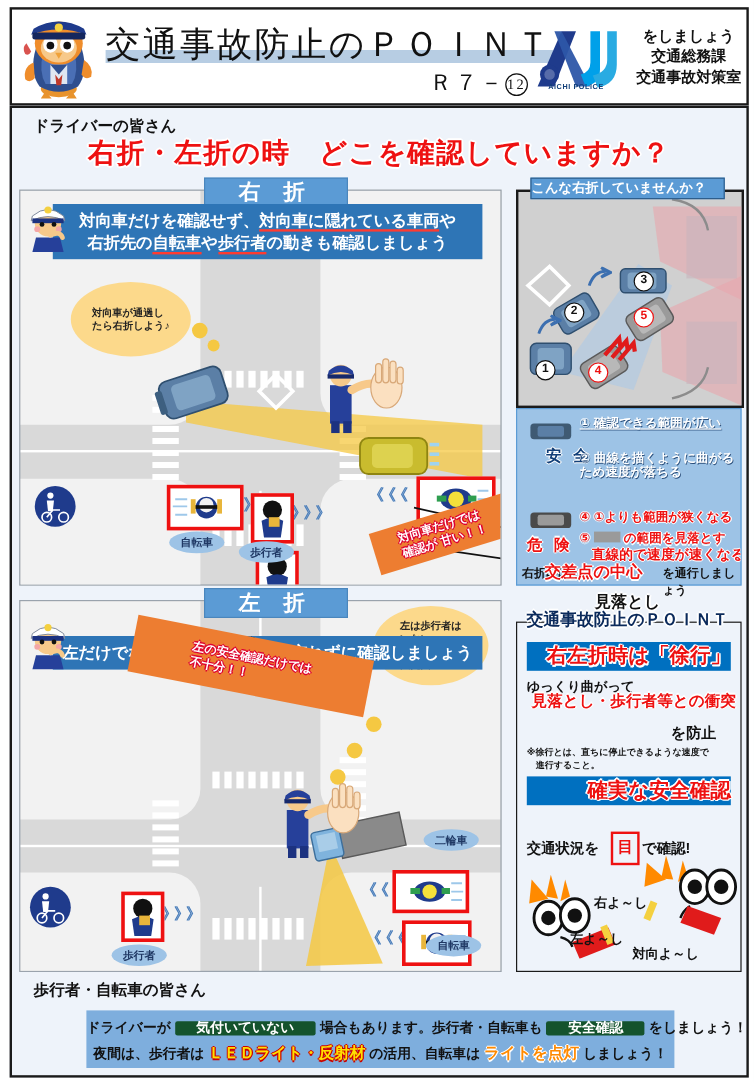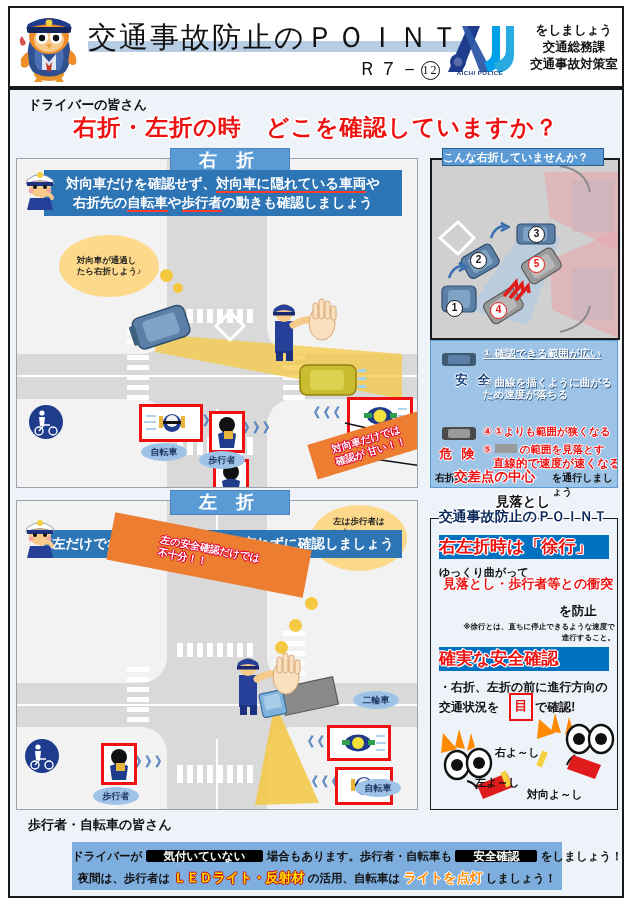--- a/index.html
+++ b/index.html
@@ -60,34 +60,34 @@
         text-align:left;line-height:16px;height:16px;z-index:9;}
   .legend{position:absolute;background:#9dc3e6;border:1.5px solid #5b9bd5;overflow:hidden;}
   .lg-row{position:absolute;font-size:10.5px;color:#fff;font-weight:bold;line-height:12.5px;text-shadow:0.6px 0.6px 0 #2a4f7c;}
   .lg-red{color:#ee1111;text-shadow:1px 0 #fff,-1px 0 #fff,0 1px #fff,0 -1px #fff;}
   .lg-tagsafe{position:absolute;font-size:13px;font-weight:bold;color:#123f78;text-shadow:1px 0 #fff,-1px 0 #fff,0 1px #fff,0 -1px #fff;letter-spacing:3px;}
   .lg-tagdang{position:absolute;font-size:13px;font-weight:bold;color:#ee1111;text-shadow:1px 0 #fff,-1px 0 #fff,0 1px #fff,0 -1px #fff;letter-spacing:3px;}
 
   .point-hd{position:absolute;text-align:center;width:100%;font-size:13.5px;font-weight:bold;color:#111;
             text-shadow:1.6px 0 #fff,-1.6px 0 #fff,0 1.6px #fff,0 -1.6px #fff;line-height:16px;}
   .pbox{position:absolute;border:1.5px solid #1a1a1a;background:#eef3fa;}
-  .pband{position:absolute;background:#0070c0;color:#ee1111;font-weight:bold;font-size:17px;text-align:left;line-height:24px;
+  .pband{position:absolute;background:#0070c0;color:#ee1111;font-weight:bold;font-size:17px;text-align:right;line-height:24px;
          text-shadow:1.4px 0 #fff,-1.4px 0 #fff,0 1.4px #fff,0 -1.4px #fff,1px 1px #fff,-1px -1px #fff;}
   .ptxt{position:absolute;font-size:11px;color:#111;font-weight:bold;}
   .pred{position:absolute;font-size:13px;font-weight:bold;color:#ee1111;text-shadow:1.3px 0 #fff,-1.3px 0 #fff,0 1.3px #fff,0 -1.3px #fff;}
-  .pnote{position:absolute;font-size:7.5px;color:#111;font-weight:bold;line-height:11px;text-align:right;}
+  .pnote{position:absolute;font-size:7.5px;color:#111;font-weight:bold;line-height:11px;}
 
   .eyes{position:absolute;z-index:5;}
   .yoshi{position:absolute;font-size:11px;font-weight:bold;color:#111;z-index:6;}
 
   
   .btm-lead{position:absolute;left:18px;font-size:13px;font-weight:bold;color:#111;}
   .btm-band{position:absolute;background:#7eaedd;}
   .btm-line{position:absolute;width:100%;text-align:center;font-size:11.5px;font-weight:bold;color:#111;white-space:nowrap;}
-  .k-red{color:#fff;background:#000000;padding:0 18px;border-radius:2px;text-shadow:none;}
+  .k-red{color:#fff;background:#14532d;padding:0 18px;border-radius:2px;text-shadow:none;}
   .k-yellow{color:#ffe000;text-shadow:1px 0 #c00,-1px 0 #c00,0 1px #c00,0 -1px #c00;font-size:13px;}
   .k-orange{color:#ff8a00;text-shadow:1px 0 #fff,-1px 0 #fff,0 1px #fff,0 -1px #fff;font-size:13px;}
 </style>
 </head>
 <body>
 
 <div id="page">
 
   <div class="hdr">
 
@@ -611,21 +611,20 @@
 
     <div class="pbox" style="left:420px;top:428px;width:186px;height:290px;">
       <div class="pband" style="left:8px;top:16px;width:170px;height:24px;">右左折時は「徐行」</div>
       <div class="ptxt" style="left:8px;top:46px;">ゆっくり曲がって</div>
       <div class="pred" style="left:12px;top:56px;">見落とし・歩行者等との衝突</div>
       <div class="ptxt" style="left:128px;top:84px;font-size:12.5px;">を防止</div>
       <div class="pnote" style="left:8px;top:102px;width:176px;white-space:pre-line;">※徐行とは、直ちに停止できるような速度で
 　進行すること。</div>
 
       <div class="pband" style="left:8px;top:128px;width:170px;height:24px;">確実な安全確認</div>
-      <div class="ptxt" style="left:8px;top:160px;font-size:12px;">・右折、左折の前に進行方向の</div>
       <div class="ptxt" style="left:8px;top:180px;font-size:12px;">交通状況を</div>
       <div style="position:absolute;left:78px;top:174px;width:20px;height:24px;border:2px solid #ee1111;color:#ee1111;font-size:13px;font-weight:bold;text-align:center;line-height:22px;">目</div>
       <div class="ptxt" style="left:104px;top:180px;font-size:12px;">で確認!</div>
 
       <svg class="eyes" style="left:6px;top:210px;width:76px;height:70px;">
         <g fill="#ff8a00">
             <path d="M6 4 l14 16 l-16 4z"></path>
             <path d="M22 0 l6 20 l-10 -2z"></path>
             <path d="M34 4 l-4 18 l8 -4z"></path>
           </g>

